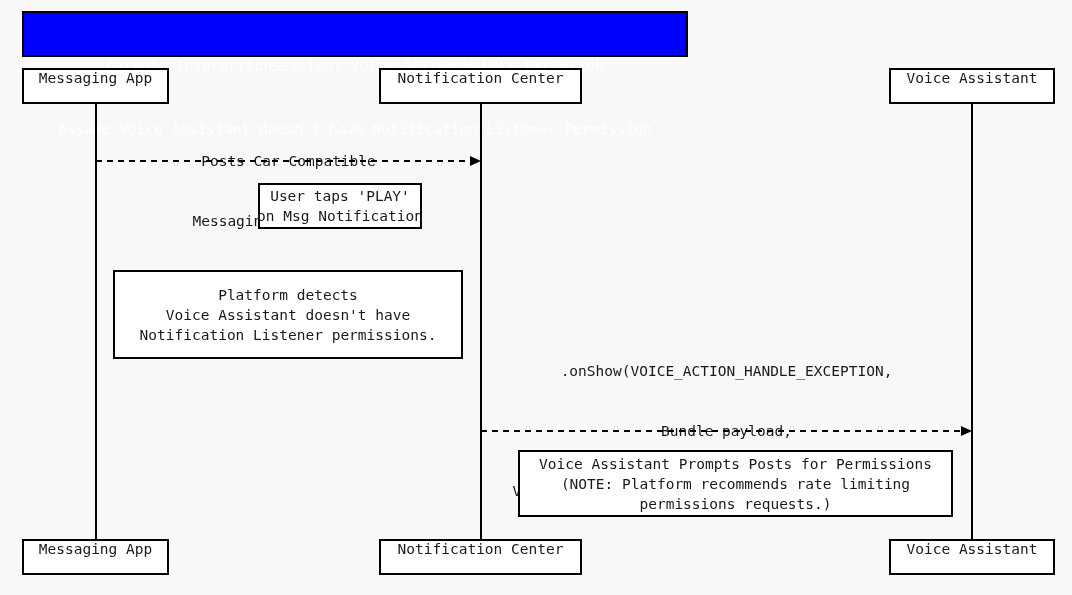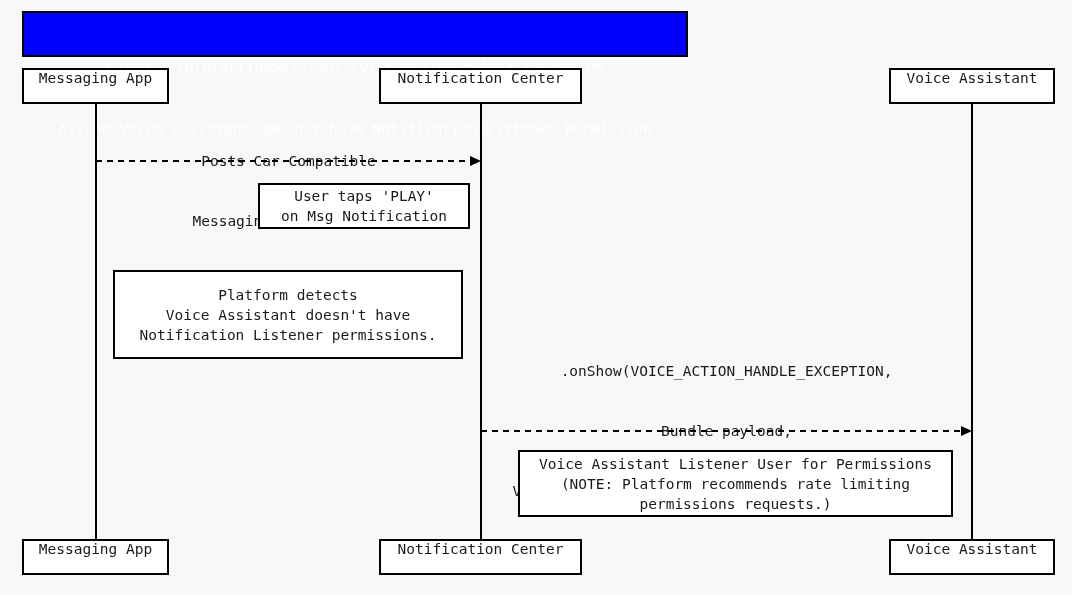--- a/index.html
+++ b/index.html
@@ -143,21 +143,21 @@
   <div class="msg-label" style="left:84px; top:111px; width:385px;">
     <span>Posts Car Compatible</span>
     <span>Messaging Notification</span>
   </div>
 
   <div class="arrow" style="left:84px; top:156px; width:385px;">
     <div class="dash" style="width:374px;"></div>
     <div class="head" style="left:374px;"></div>
   </div>
 
-  <div class="note" style="left:246px; top:183px; width:212px; height:46px;">
+  <div class="note" style="left:246px; top:183px; width:164px; height:46px;">
     <span>User taps 'PLAY'</span>
     <span>on Msg Notification</span>
   </div>
 
   <div class="note" style="left:101px; top:247px; width:350px; height:89px;margin-top:23px;">
     <span>Platform detects</span>
     <span>Voice Assistant doesn't have</span>
     <span>Notification Listener permissions.</span>
   </div>
 
@@ -166,21 +166,21 @@
     <span>Bundle payload,</span>
     <span>VoiceInteractionSession.SHOW_SOURCE_NOTIFICATION)</span>
   </div>
 
   <div class="arrow" style="left:469px; top:426px; width:491px;">
     <div class="dash" style="width:480px;"></div>
     <div class="head" style="left:480px;"></div>
   </div>
 
   <div class="note" style="left:506px; top:450px; width:435px; height:67px;">
-    <span>Voice Assistant Listener User for Permissions</span>
+    <span>Voice Assistant Prompts Posts for Permissions</span>
     <span>(NOTE: Platform recommends rate limiting</span>
     <span>permissions requests.)</span>
   </div>
 
   <div class="participant" style="left:10px; top:539px; width:147px; height:36px;">
     <span>Messaging App</span>
   </div>
   <div class="participant" style="left:367px; top:539px; width:203px; height:36px;">
     <span>Notification Center</span>
   </div>

